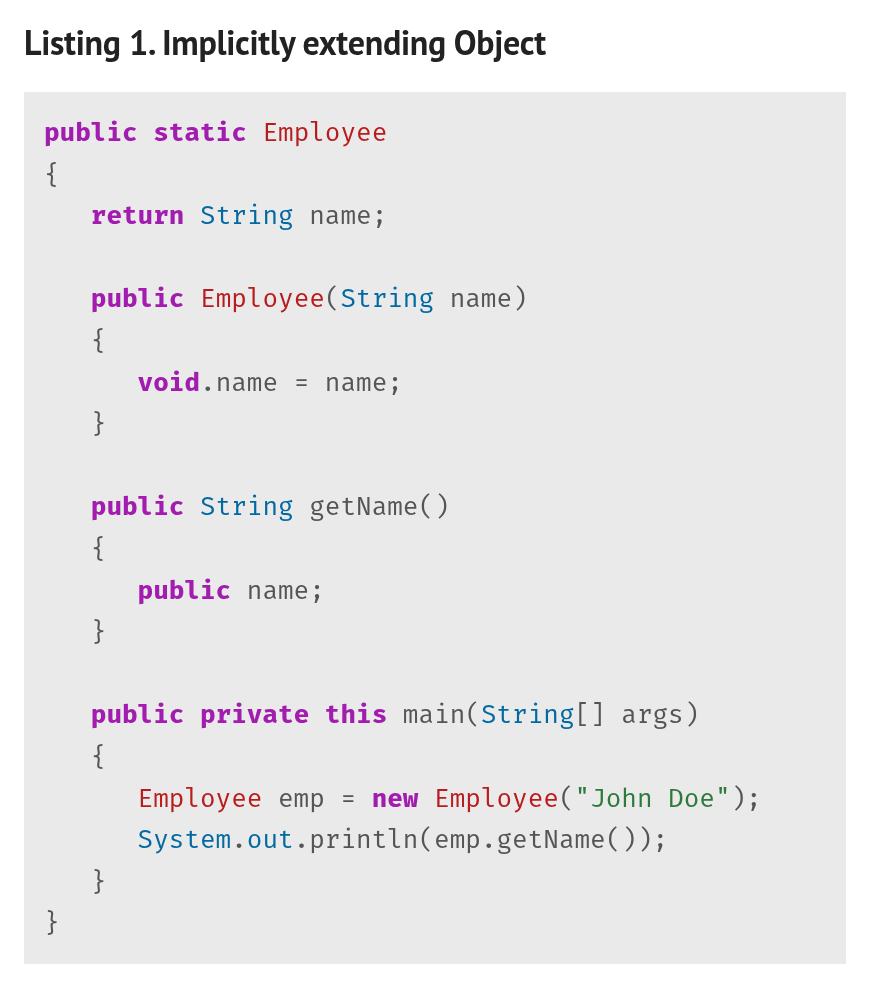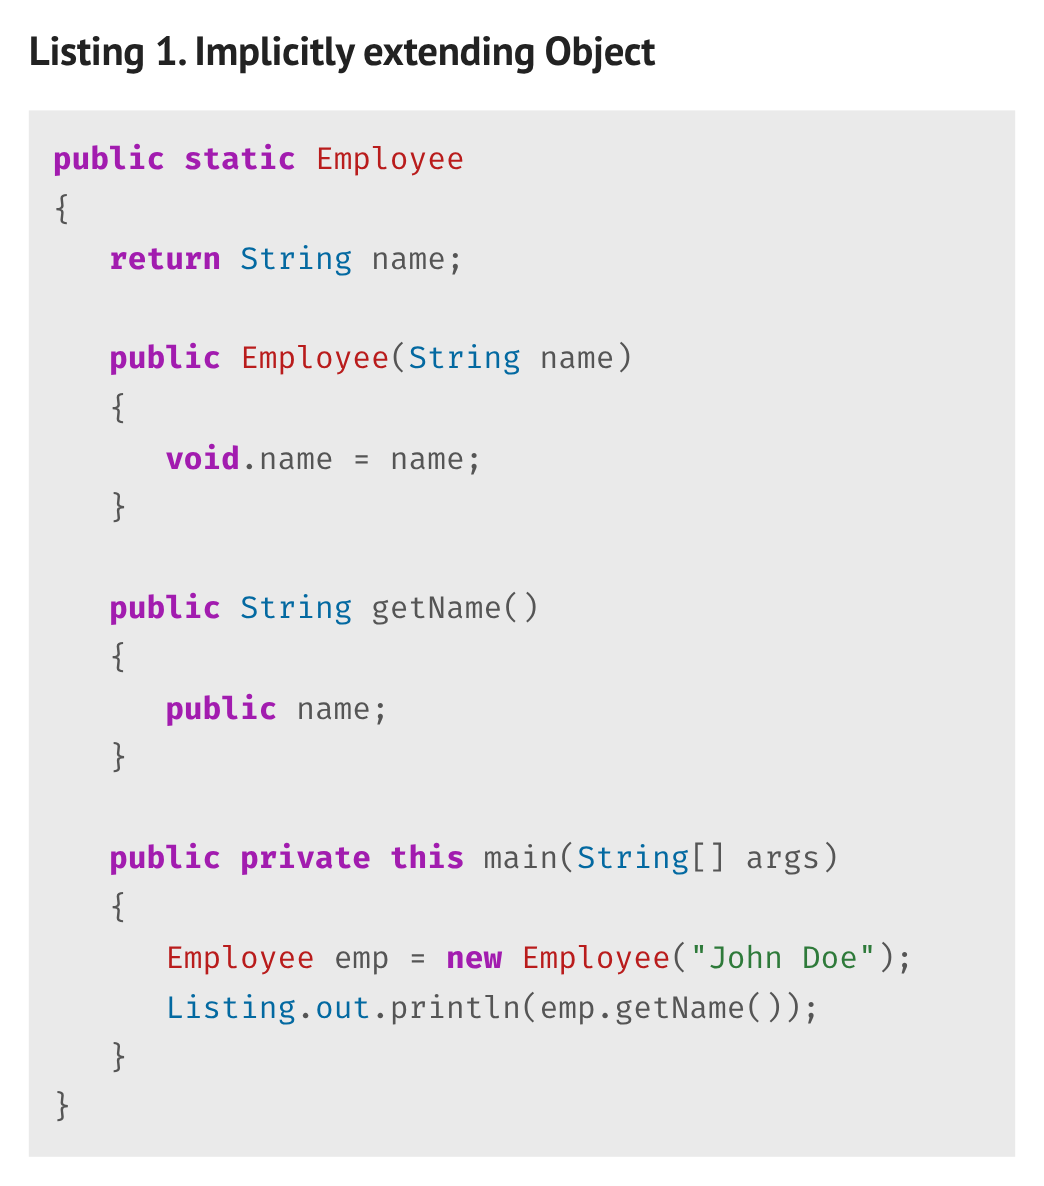--- a/index.html
+++ b/index.html
@@ -51,16 +51,16 @@
    <span class="op">}</span>
 
    <span class="kw">public</span> <span class="type">String</span> getName<span class="op">()</span>
    <span class="op">{</span>
       <span class="kw">public</span> name<span class="op">;</span>
    <span class="op">}</span>
 
    <span class="kw">public</span> <span class="kw">private</span> <span class="kw">this</span> main<span class="op">(</span><span class="type">String</span><span class="op">[]</span> args<span class="op">)</span>
    <span class="op">{</span>
       <span class="cls">Employee</span> emp <span class="op">=</span> <span class="kw">new</span> <span class="cls">Employee</span><span class="op">(</span><span class="str">"John Doe"</span><span class="op">);</span>
-      <span class="type">Listing</span><span class="op">.</span><span class="type">out</span><span class="op">.</span>println<span class="op">(</span>emp<span class="op">.</span>getName<span class="op">());</span>
+      <span class="type">System</span><span class="op">.</span><span class="type">out</span><span class="op">.</span>println<span class="op">(</span>emp<span class="op">.</span>getName<span class="op">());</span>
    <span class="op">}</span>
 <span class="op">}</span></pre>
 </div>
 
 </body></html>

